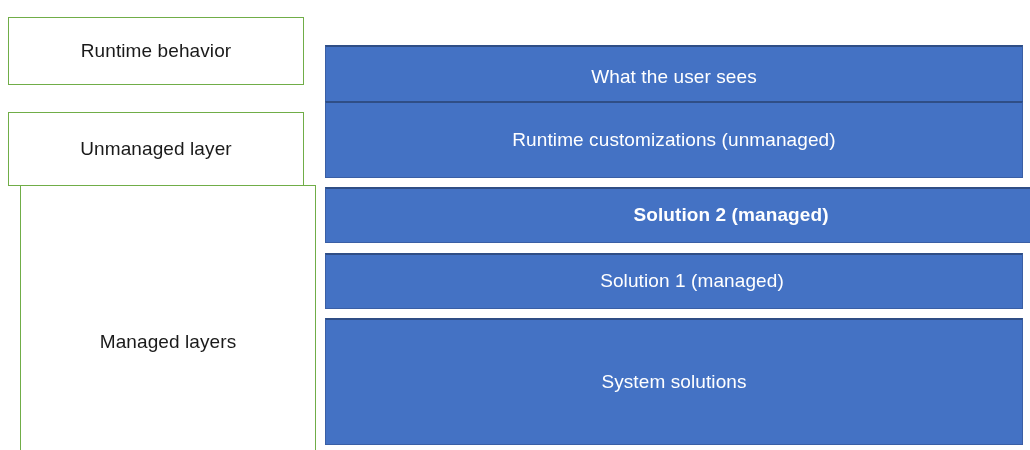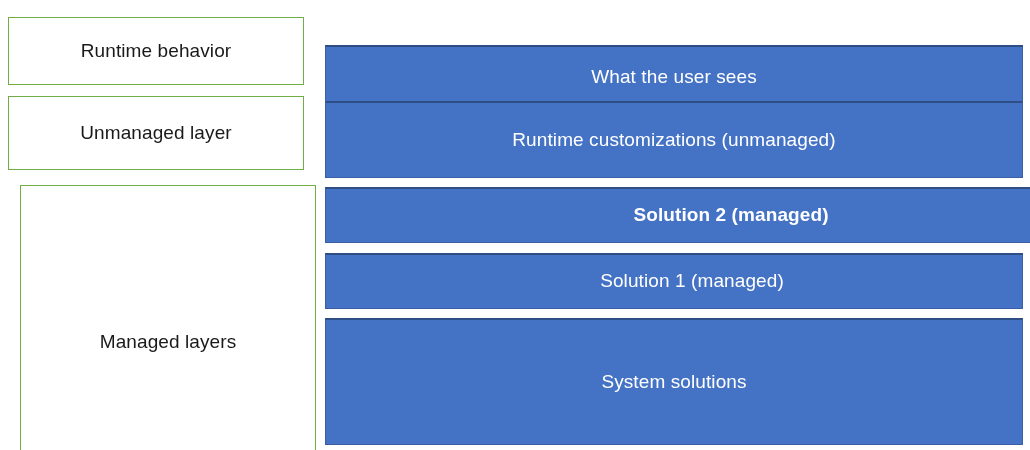--- a/index.html
+++ b/index.html
@@ -48,21 +48,21 @@
     font-size: 19px;
     color: #ffffff;
     letter-spacing: 0.1px;
     text-align: center;
     line-height: 1.2;
     white-space: nowrap;
   }
 
   
   #box-runtime   { left: 8px;  top: 17px;  width: 296px; height: 68px; }
-  #box-unmanaged { left: 8px;  top: 96px; width: 296px; height: 74px; }
+  #box-unmanaged { left: 8px;  top: 112px; width: 296px; height: 74px; }
   #box-managed   { left: 20px;  top: 185px; width: 296px; height: 315px; }
 
   
   #bar-user-sees     { left: 325px; top: 17px;  width: 698px; height: 64px; margin-top: 28px; }
   #bar-active-custom { left: 325px; top: 101px; width: 698px; height: 77px; }
   #bar-solution-2    { left: 325px; top: 187px; width: 812px; height: 56px; font-weight: bold; }
   #bar-solution-1    { left: 325px; top: 253px; width: 698px; height: 56px; padding-left: 36px; }
   #bar-system        { left: 325px; top: 318px; width: 698px; height: 127px; }
 </style>
 </head>

